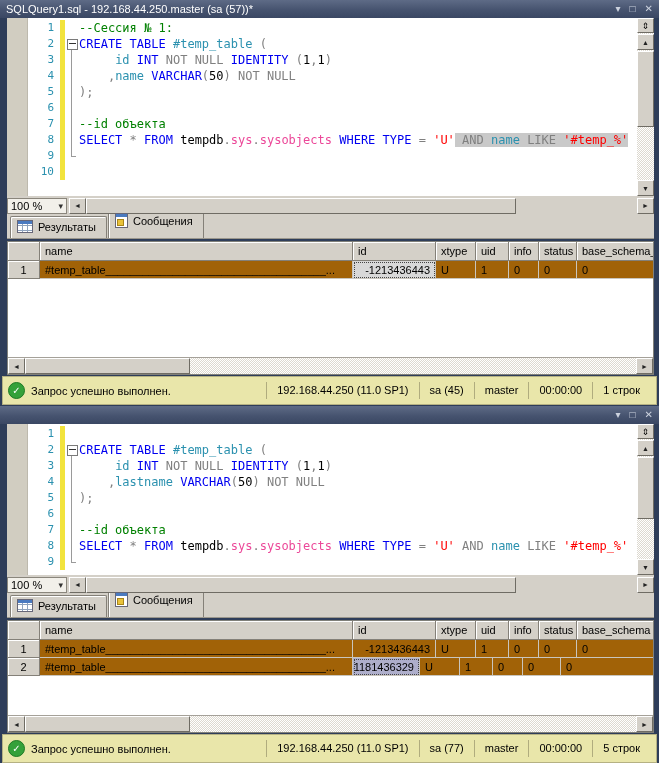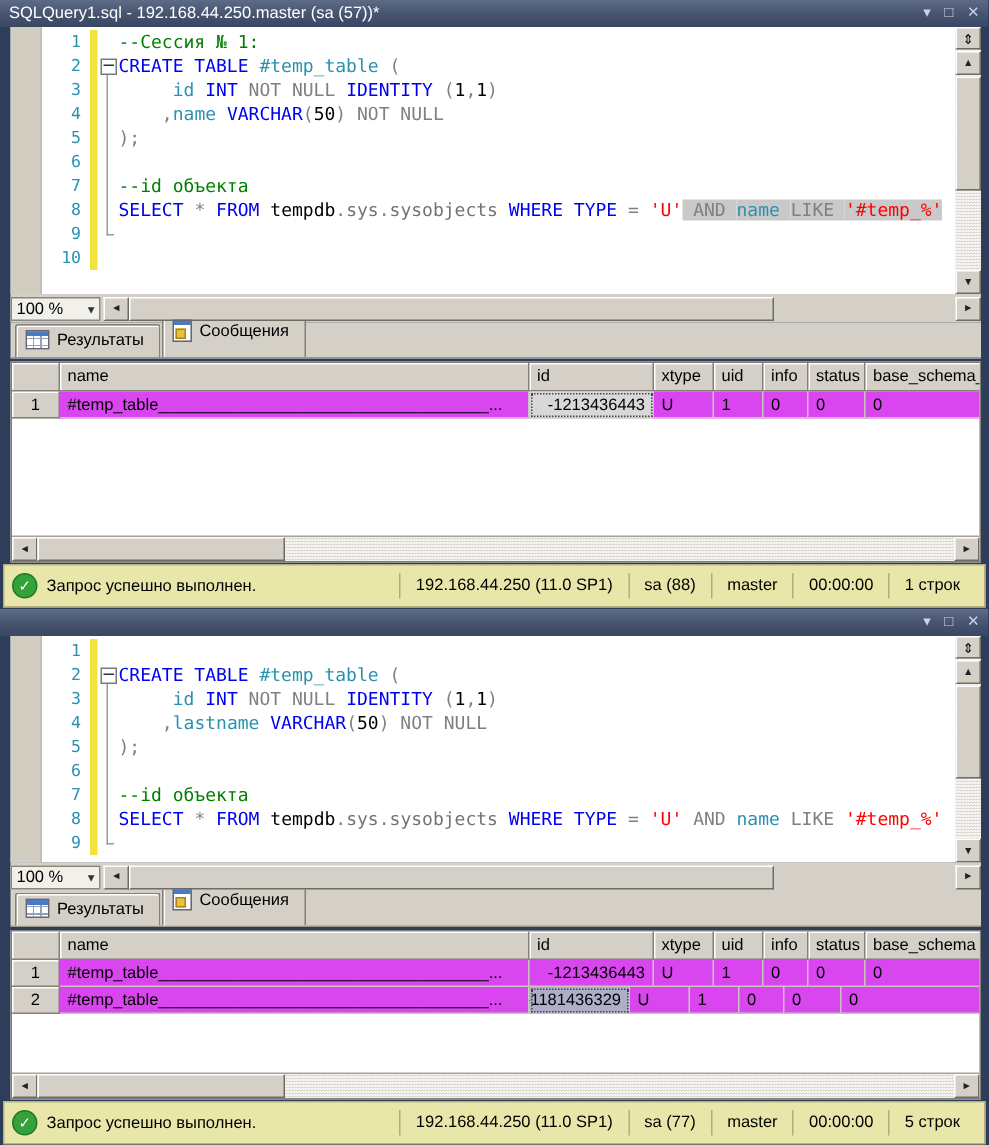--- a/index.html
+++ b/index.html
@@ -31,21 +31,21 @@
   .c-ln{width:32px;flex:none;text-align:right;padding-right:6px;color:#2b91af;font-size:11px;box-sizing:border-box;}
   .c-chg{width:5px;flex:none;background:#f2e33c;}
   .c-fold{width:14px;flex:none;position:relative;}
   .c-code{flex:1;white-space:pre;overflow:hidden;color:#000;}
   .fb{position:absolute;left:2px;top:3px;width:9px;height:9px;border:1px solid #7a7a7a;background:#fff;}
   .fb::before{content:"";position:absolute;left:1px;right:1px;top:3px;height:1px;background:#333;}
   .c-fold.fs::after{content:"";position:absolute;left:6px;top:14px;bottom:0;width:1px;background:#9a9a9a;}
   .c-fold.fl::before{content:"";position:absolute;left:6px;top:0;bottom:0;width:1px;background:#9a9a9a;}
   .c-fold.fe::before{content:"";position:absolute;left:6px;top:0;height:9px;width:1px;background:#9a9a9a;}
   .c-fold.fe::after{content:"";position:absolute;left:6px;top:8px;width:5px;height:1px;background:#9a9a9a;}
-  .tk.kw{color:#0000f0;}.tk.cm{color:#008000;}.tk.sy{color:#737373;}
+  .tk.kw{color:#0000f0;}.tk.cm{color:#008000;}.tk.sy{color:#ec4899;}
   .tk.id{color:#2b91af;}.tk.st{color:#ff0000;}.tk.op{color:#808080;}.tk.pl{color:#000;}
   .tk.sel{background:#c9c9c9;}
 
   
   .checker{background-color:#eeebe5;background-image:conic-gradient(#ffffff 25%,#ddd9d0 25% 50%,#ffffff 50% 75%,#ddd9d0 75%);background-size:2px 2px;}
   .sb-btn{flex:none;width:17px;height:16px;background:#d4d0c8;border:1px solid;border-color:#fff #6f6c64 #6f6c64 #fff;
     display:flex;align-items:center;justify-content:center;font-size:7px;color:#222;box-sizing:border-box;}
   .vsb{position:absolute;top:0;right:0;bottom:0;width:17px;display:flex;flex-direction:column;
     background-color:#eeebe5;background-image:conic-gradient(#ffffff 25%,#ddd9d0 25% 50%,#ffffff 50% 75%,#ddd9d0 75%);background-size:2px 2px;}
   .vsb-split{flex:none;height:15px;width:17px;background:#d4d0c8;border:1px solid;border-color:#fff #6f6c64 #6f6c64 #fff;
@@ -78,21 +78,21 @@
       repeating-linear-gradient(to bottom,transparent 0 4px,#8fa3bd 4px 5px);}
   .ticon-msg{width:11px;height:13px;flex:none;border:1px solid #667;background:
       linear-gradient(#4a7ac0 0 3px,#fff 3px) ;position:relative;}
   .ticon-msg::after{content:"";position:absolute;left:1px;bottom:1px;width:5px;height:5px;background:#e8c23a;border:1px solid #a8841a;}
 
   
   .grid{position:relative;flex:1;margin-top:2px;border:1px solid #80807a;background:#fff;overflow:hidden;min-height:0;}
   .grow{display:flex;height:18px;}
   .ghrow{height:19px;}
   .gc{flex:none;box-sizing:border-box;font-size:11px;padding:0 5px;display:flex;align-items:center;
-      border-right:1px solid #c9c5bd;border-bottom:1px solid #c9c5bd;white-space:nowrap;overflow:hidden;background:#d946ef;color:#000;}
+      border-right:1px solid #c9c5bd;border-bottom:1px solid #c9c5bd;white-space:nowrap;overflow:hidden;background:#a16207;color:#000;}
   .gc.gh{background:#d4d0c8;border-right:1px solid #848078;border-bottom:1px solid #848078;box-shadow:inset 1px 1px 0 #fff;}
   .gc.rnum{justify-content:center;padding:0 2px;}
   .gc.num{justify-content:flex-end;}
   .gc.sel-i{background:#d8d8d8;outline:1px dotted #444;outline-offset:-2px;}
   .gc.sel-a{background:#aeaecb;outline:1px dotted #444;outline-offset:-2px;}
   .ghscroll{position:absolute;left:0;right:0;bottom:0;height:16px;display:flex;border-top:1px solid #a5a199;}
 
   
   .status{height:29px;flex:none;margin:1px 2px 0 2px;background:#e9e6aa;border:1px solid #b5b183;
     display:flex;align-items:center;font-size:11px;padding:0 6px 0 5px;box-sizing:border-box;color:#000;}
@@ -253,21 +253,21 @@
             </div>
         <div class="sb-btn">►</div>
       </div>
     </div>
   </div>
   <footer class="status">
     <span class="sicon">✓</span>
     <span>Запрос успешно выполнен.</span>
     <span class="sright">
       <span class="sfield">192.168.44.250 (11.0 SP1)</span>
-      <span class="sfield">sa (88)</span>
+      <span class="sfield">sa (45)</span>
       <span class="sfield">master</span>
       <span class="sfield">00:00:00</span>
       <span class="sfield">1 строк</span>
     </span>
   </footer>
 </section>
     <section class="win win-b">
   <header class="titlebar">
     <span class="ticons">
       <span>▾</span>

